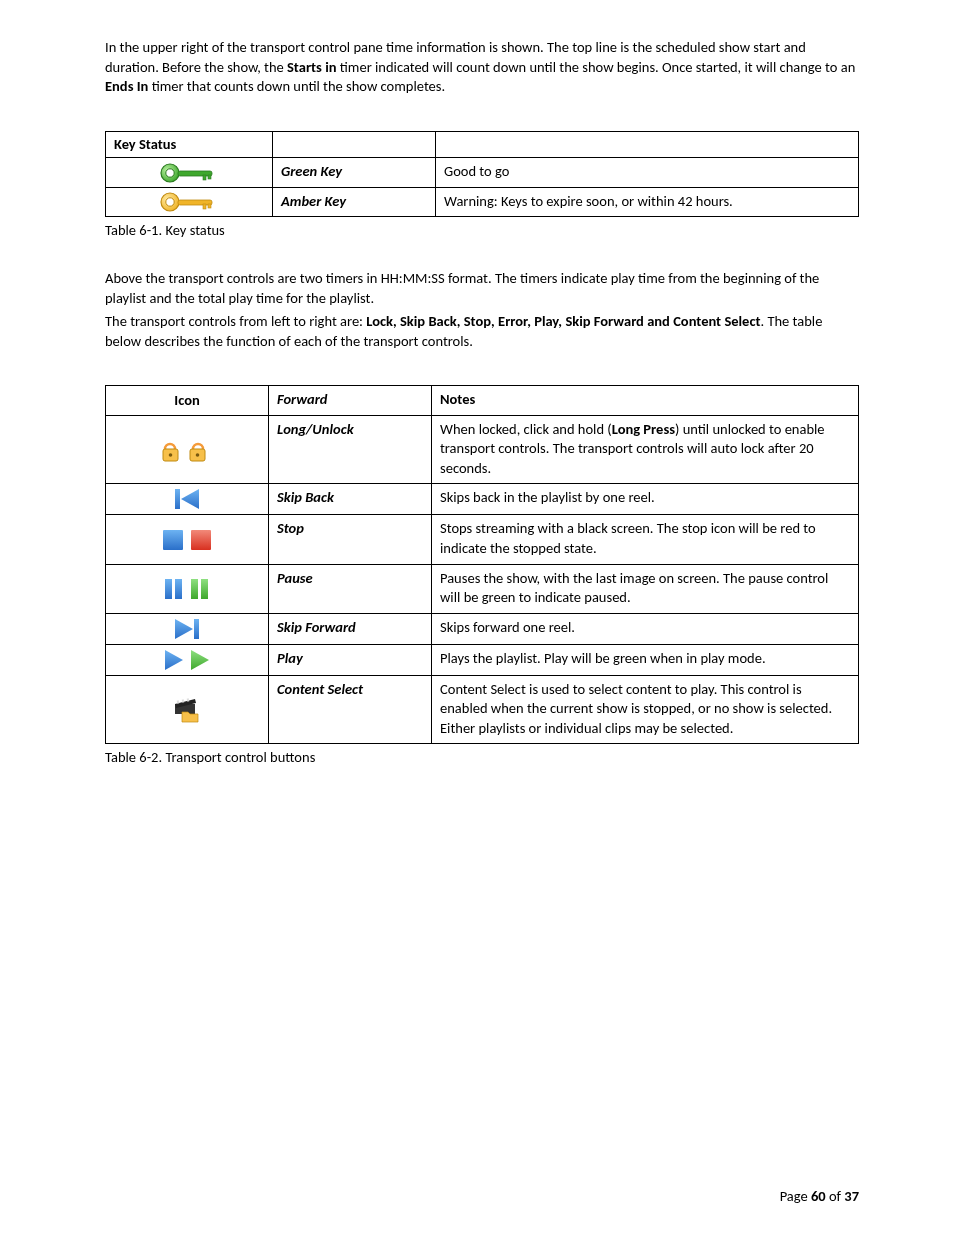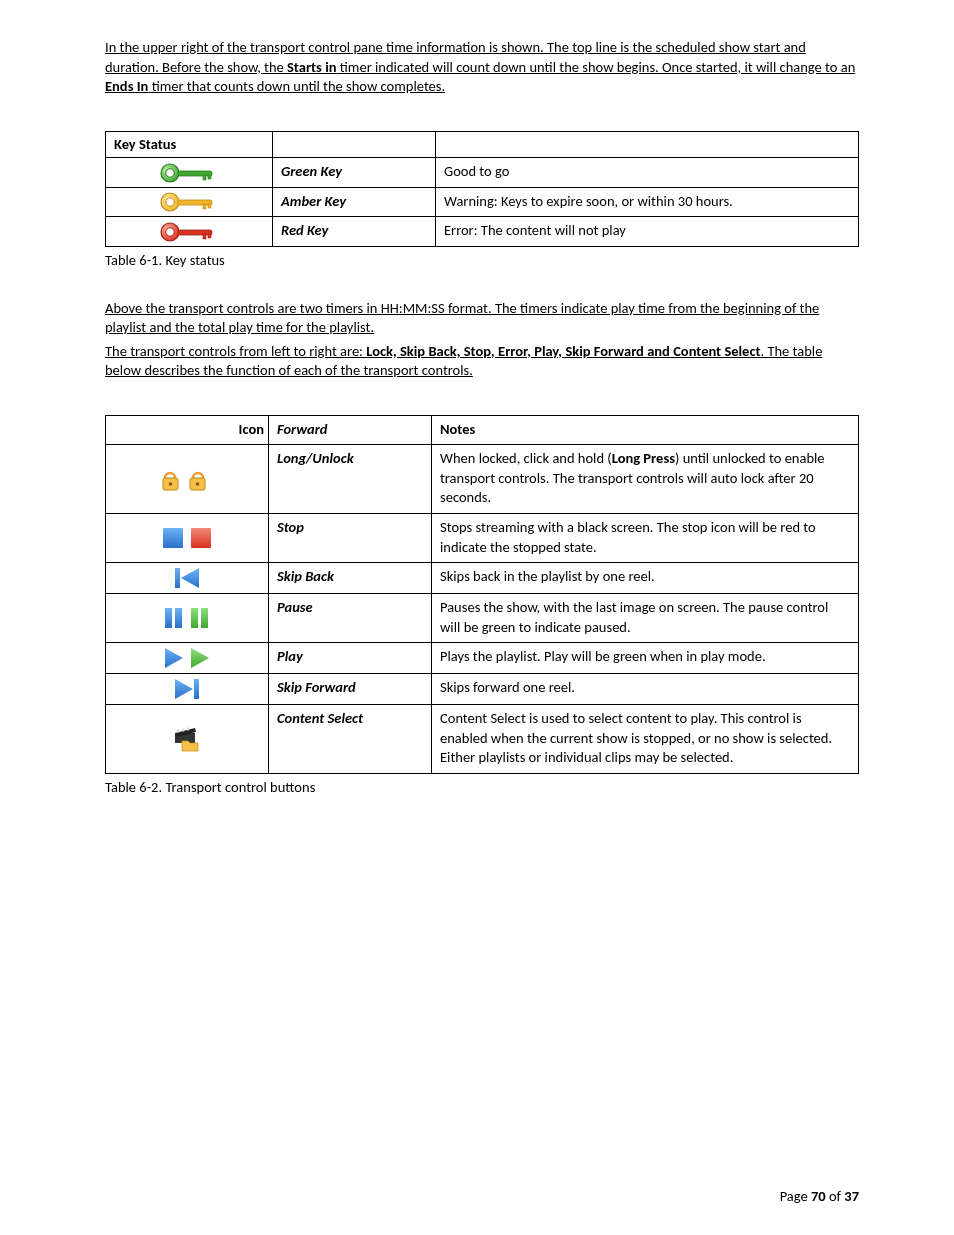--- a/index.html
+++ b/index.html
@@ -10,21 +10,20 @@
     background: #fff;
     margin: 0;
     padding: 38px 95px 50px 105px;
     width: 954px;
     box-sizing: border-box;
     position: relative;
     min-height: 1235px;
   }
   p {
     margin: 0 0 4px 0;
-    text-decoration: underline;
   }
   .bold { font-weight: bold; }
   table {
     border-collapse: collapse;
     width: 100%;
     margin-top: 34px;
     font-size: 14.5px;
   }
   td, th {
     border: 1px solid #000;
@@ -97,54 +96,35 @@
               </radialGradient>
             </defs>
         <circle cx="11" cy="11" r="9" fill="url(#ak)" stroke="#c08a10" stroke-width="1.2"></circle>
         <circle cx="11" cy="11" r="4.2" fill="#fff" stroke="#c08a10" stroke-width="1"></circle>
         <rect x="19" y="9" width="34" height="5" rx="2" fill="#f0b428" stroke="#c08a10" stroke-width="0.8"></rect>
         <rect x="44" y="13" width="3" height="5" fill="#f0b428" stroke="#c08a10" stroke-width="0.6"></rect>
         <rect x="49" y="13" width="3" height="4" fill="#f0b428" stroke="#c08a10" stroke-width="0.6"></rect>
       </svg>
     </td>
     <td class="func-cell">Amber Key</td>
-    <td>Warning: Keys to expire soon, or within 30 hours.</td>
-  </tr>
-  <tr>
-    <td class="icon-cell">
-      <svg width="60" height="22" viewBox="0 0 60 22">
-        <defs>
-              <radialGradient id="rk" cx="35%" cy="35%" r="70%">
-                <stop offset="0%" stop-color="#ffb0a0"></stop>
-                <stop offset="100%" stop-color="#d83020"></stop>
-              </radialGradient>
-            </defs>
-        <circle cx="11" cy="11" r="9" fill="url(#rk)" stroke="#a02015" stroke-width="1.2"></circle>
-        <circle cx="11" cy="11" r="4.2" fill="#fff" stroke="#a02015" stroke-width="1"></circle>
-        <rect x="19" y="9" width="34" height="5" rx="2" fill="#d83020" stroke="#a02015" stroke-width="0.8"></rect>
-        <rect x="44" y="13" width="3" height="5" fill="#d83020" stroke="#a02015" stroke-width="0.6"></rect>
-        <rect x="49" y="13" width="3" height="4" fill="#d83020" stroke="#a02015" stroke-width="0.6"></rect>
-      </svg>
-    </td>
-    <td class="func-cell">Red Key</td>
-    <td>Error: The content will not play</td>
+    <td>Warning: Keys to expire soon, or within 42 hours.</td>
   </tr>
 </tbody>
   </table>
 <div class="caption">Table 6-1.  Key status</div>
 
 <p>Above the transport controls are two timers in HH:MM:SS format.  The timers indicate play time from the beginning of the playlist and the total play time for the playlist.</p>
 <p>
   <span>The transport controls from left to right are:  </span><span class="bold">Lock, Skip Back, Stop, Error, Play, Skip Forward and Content Select</span><span>.  The table below describes the function of each of the transport controls.</span>
 </p>
 
 <table>
   <tbody>
       <tr>
-    <th class="icon-cell" style="text-align:right;">Icon</th>
+    <th class="icon-cell" style="text-align:center;">Icon</th>
     <th class="func-cell">Forward</th>
     <th>Notes</th>
   </tr>
 
   <tr>
     <td class="icon-cell">
       <svg width="56" height="30" viewBox="0 0 56 30">
 
         <path d="M6 14 a5 5 0 0 1 10 0" fill="none" stroke="#f59b3a" stroke-width="2.5"></path>
         <rect x="4" y="14" width="15" height="12" rx="2" fill="#f7c04a" stroke="#c08a10"></rect>
@@ -156,54 +136,54 @@
       </svg>
     </td>
     <td class="func-cell">Long/Unlock</td>
     <td>
       <span>When locked, click and hold (</span><span class="bold">Long Press</span><span>) until unlocked to enable transport controls.  The transport controls will auto lock after 20 seconds.</span>
     </td>
   </tr>
 
   <tr>
     <td class="icon-cell">
+      <svg width="28" height="24" viewBox="0 0 28 24">
+        <defs>
+              <linearGradient id="bl1" x1="0" y1="0" x2="0" y2="1">
+                <stop offset="0%" stop-color="#6db3f2"></stop>
+                <stop offset="100%" stop-color="#2a6fc9"></stop>
+              </linearGradient>
+            </defs>
+        <rect x="2" y="2" width="5" height="20" fill="url(#bl1)"></rect>
+        <path d="M26 2 L8 12 L26 22 Z" fill="url(#bl1)"></path>
+      </svg>
+    </td>
+    <td class="func-cell">Skip Back</td>
+    <td>Skips back in the playlist by one reel.</td>
+  </tr>
+
+  <tr>
+    <td class="icon-cell">
       <svg width="56" height="24" viewBox="0 0 56 24">
         <defs>
           <linearGradient id="bl2" x1="0" y1="0" x2="0" y2="1">
                 <stop offset="0%" stop-color="#6db3f2"></stop>
                 <stop offset="100%" stop-color="#2a6fc9"></stop>
               </linearGradient>
           <linearGradient id="rd2" x1="0" y1="0" x2="0" y2="1">
                 <stop offset="0%" stop-color="#f28a7a"></stop>
                 <stop offset="100%" stop-color="#d83020"></stop>
               </linearGradient>
         </defs>
         <rect x="4" y="2" width="20" height="20" rx="1" fill="url(#bl2)"></rect>
         <rect x="32" y="2" width="20" height="20" rx="1" fill="url(#rd2)"></rect>
       </svg>
     </td>
     <td class="func-cell">Stop</td>
     <td>Stops streaming with a black screen.  The stop icon will be red to indicate the stopped state.</td>
-  </tr>
-
-  <tr>
-    <td class="icon-cell">
-      <svg width="28" height="24" viewBox="0 0 28 24">
-        <defs>
-              <linearGradient id="bl1" x1="0" y1="0" x2="0" y2="1">
-                <stop offset="0%" stop-color="#6db3f2"></stop>
-                <stop offset="100%" stop-color="#2a6fc9"></stop>
-              </linearGradient>
-            </defs>
-        <rect x="2" y="2" width="5" height="20" fill="url(#bl1)"></rect>
-        <path d="M26 2 L8 12 L26 22 Z" fill="url(#bl1)"></path>
-      </svg>
-    </td>
-    <td class="func-cell">Skip Back</td>
-    <td>Skips back in the playlist by one reel.</td>
   </tr>
 
   <tr>
     <td class="icon-cell">
       <svg width="56" height="24" viewBox="0 0 56 24">
         <defs>
           <linearGradient id="bl3" x1="0" y1="0" x2="0" y2="1">
                 <stop offset="0%" stop-color="#6db3f2"></stop>
                 <stop offset="100%" stop-color="#2a6fc9"></stop>
               </linearGradient>
@@ -217,54 +197,54 @@
         <rect x="32" y="2" width="7" height="20" fill="url(#gn3)"></rect>
         <rect x="42" y="2" width="7" height="20" fill="url(#gn3)"></rect>
       </svg>
     </td>
     <td class="func-cell">Pause</td>
     <td>Pauses the show, with the last image on screen.  The pause control will be green to indicate paused.</td>
   </tr>
 
   <tr>
     <td class="icon-cell">
+      <svg width="28" height="24" viewBox="0 0 28 24">
+        <defs>
+              <linearGradient id="bl5" x1="0" y1="0" x2="0" y2="1">
+                <stop offset="0%" stop-color="#6db3f2"></stop>
+                <stop offset="100%" stop-color="#2a6fc9"></stop>
+              </linearGradient>
+            </defs>
+        <path d="M2 2 L20 12 L2 22 Z" fill="url(#bl5)"></path>
+        <rect x="21" y="2" width="5" height="20" fill="url(#bl5)"></rect>
+      </svg>
+    </td>
+    <td class="func-cell">Skip Forward</td>
+    <td>Skips forward one reel.</td>
+  </tr>
+
+  <tr>
+    <td class="icon-cell">
       <svg width="56" height="24" viewBox="0 0 56 24">
         <defs>
           <linearGradient id="bl4" x1="0" y1="0" x2="0" y2="1">
                 <stop offset="0%" stop-color="#6db3f2"></stop>
                 <stop offset="100%" stop-color="#2a6fc9"></stop>
               </linearGradient>
           <linearGradient id="gn4" x1="0" y1="0" x2="0" y2="1">
                 <stop offset="0%" stop-color="#8ee080"></stop>
                 <stop offset="100%" stop-color="#3fa82d"></stop>
               </linearGradient>
         </defs>
         <path d="M6 2 L24 12 L6 22 Z" fill="url(#bl4)"></path>
         <path d="M32 2 L50 12 L32 22 Z" fill="url(#gn4)"></path>
       </svg>
     </td>
     <td class="func-cell">Play</td>
     <td>Plays the playlist.  Play will be green when in play mode.</td>
-  </tr>
-
-  <tr>
-    <td class="icon-cell">
-      <svg width="28" height="24" viewBox="0 0 28 24">
-        <defs>
-              <linearGradient id="bl5" x1="0" y1="0" x2="0" y2="1">
-                <stop offset="0%" stop-color="#6db3f2"></stop>
-                <stop offset="100%" stop-color="#2a6fc9"></stop>
-              </linearGradient>
-            </defs>
-        <path d="M2 2 L20 12 L2 22 Z" fill="url(#bl5)"></path>
-        <rect x="21" y="2" width="5" height="20" fill="url(#bl5)"></rect>
-      </svg>
-    </td>
-    <td class="func-cell">Skip Forward</td>
-    <td>Skips forward one reel.</td>
   </tr>
 
   <tr>
     <td class="icon-cell">
       <svg width="30" height="28" viewBox="0 0 30 28">
 
         <rect x="3" y="8" width="20" height="10" fill="#333"></rect>
         <path d="M3 8 L23 3 L24 7 L4 12 Z" fill="#222"></path>
         <g fill="#ddd">
               <rect x="5" y="4.5" width="2" height="3" transform="rotate(-14 6 6)"></rect>
@@ -276,14 +256,14 @@
       </svg>
     </td>
     <td class="func-cell">Content Select</td>
     <td>Content Select is used to select content to play.  This control is enabled when the current show is stopped, or no show is selected.  Either playlists or individual clips may be selected.</td>
   </tr>
 </tbody>
   </table>
 <div class="caption">Table 6-2.  Transport control buttons</div>
 
 <div class="footer">
-  <span>Page </span><span class="bold">70</span><span> of </span><span class="bold">37</span>
+  <span>Page </span><span class="bold">60</span><span> of </span><span class="bold">37</span>
 </div>
 
 </body></html>

